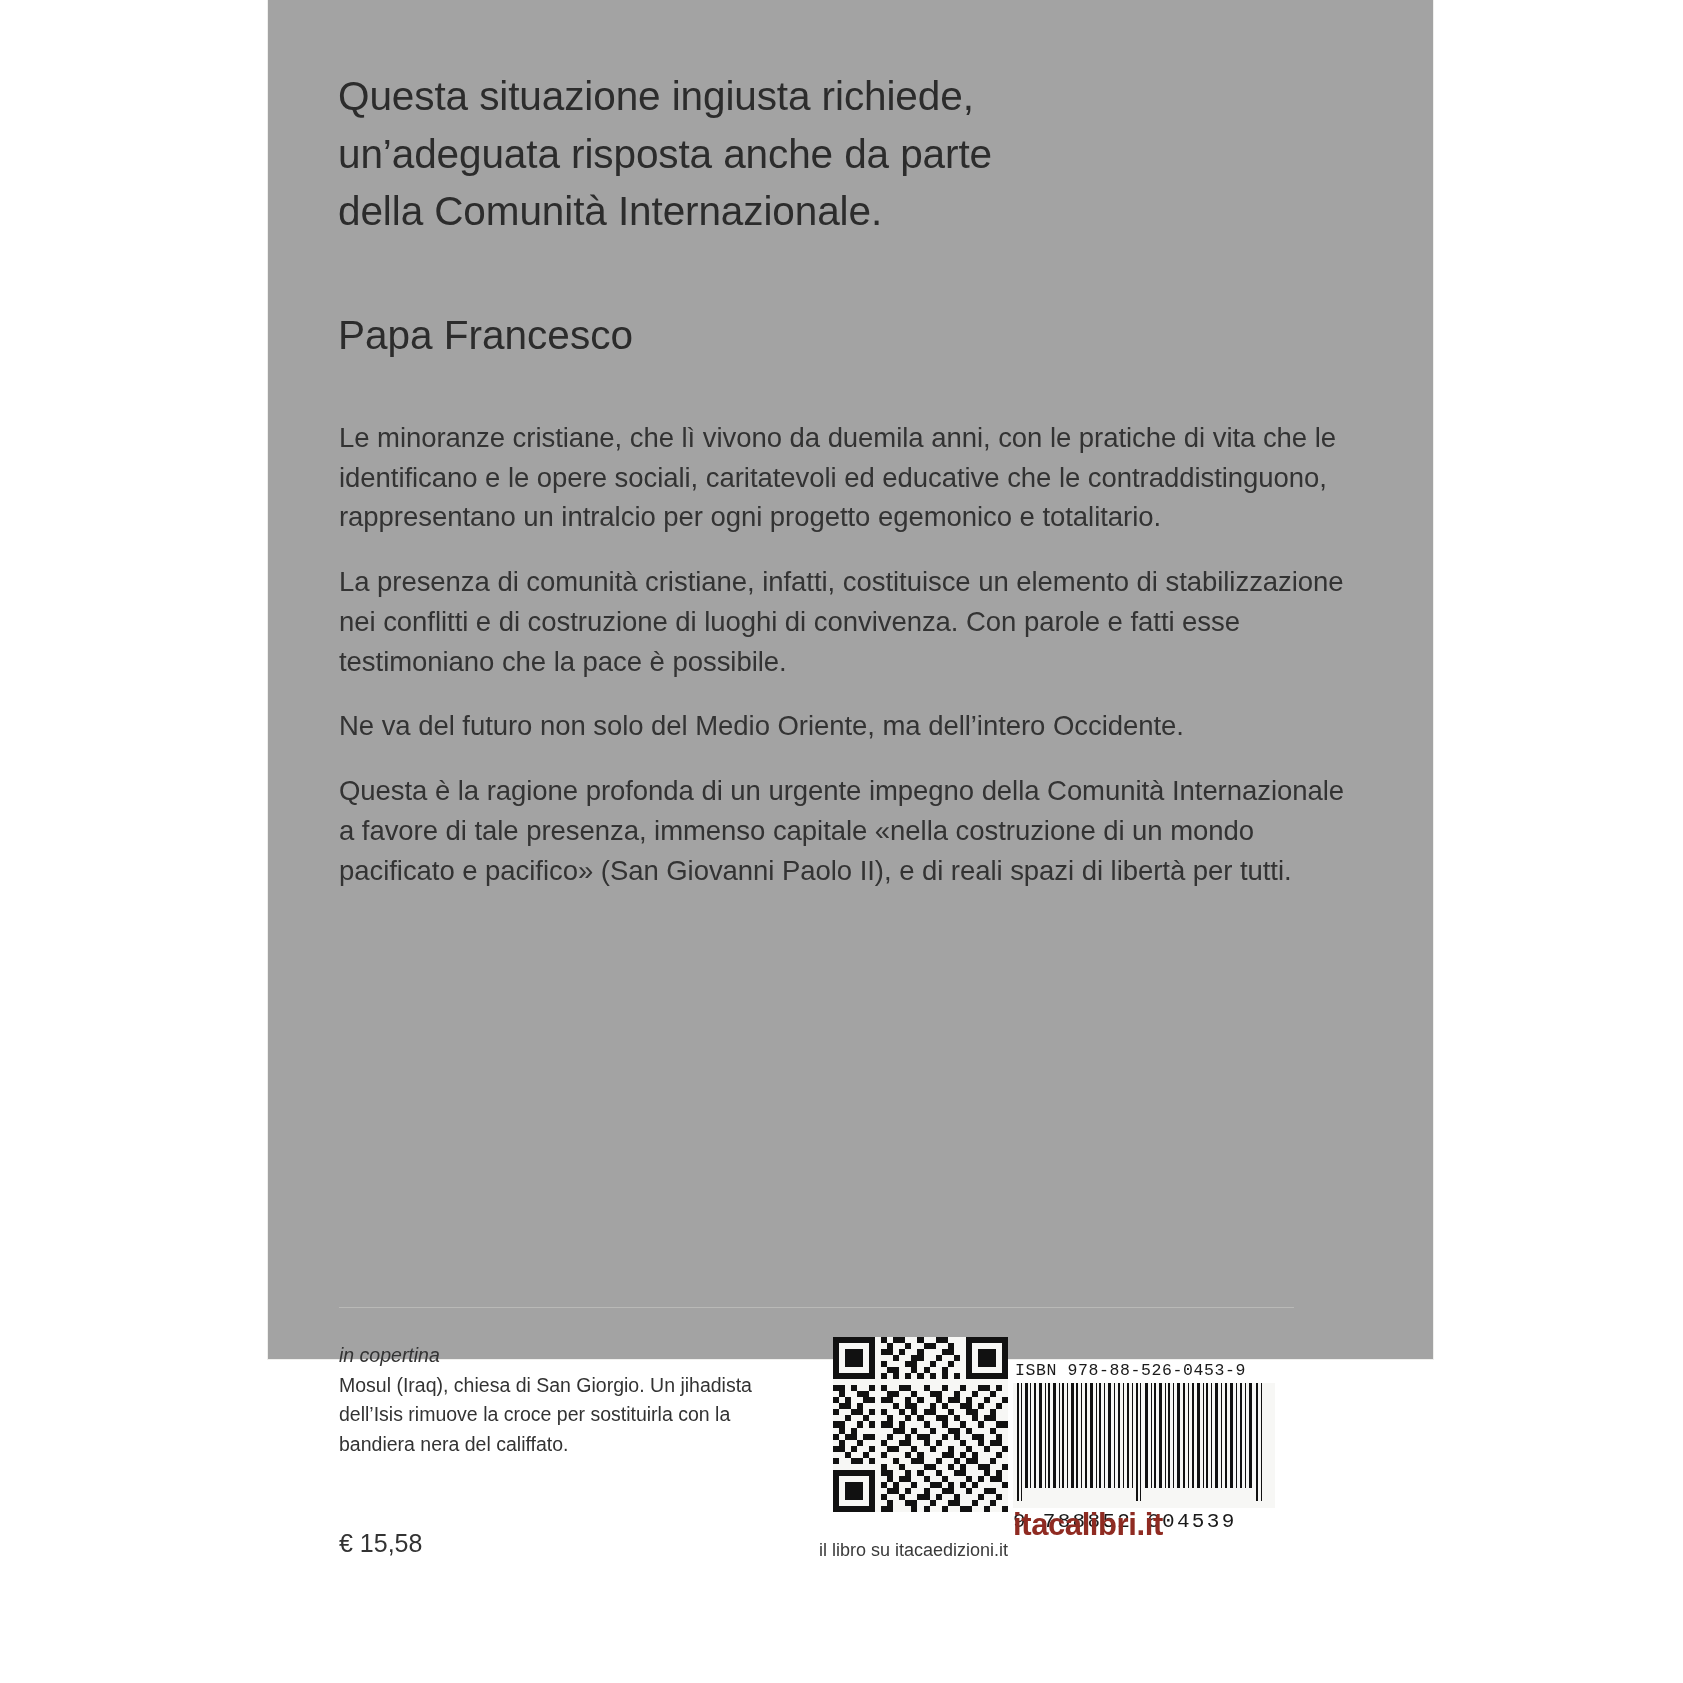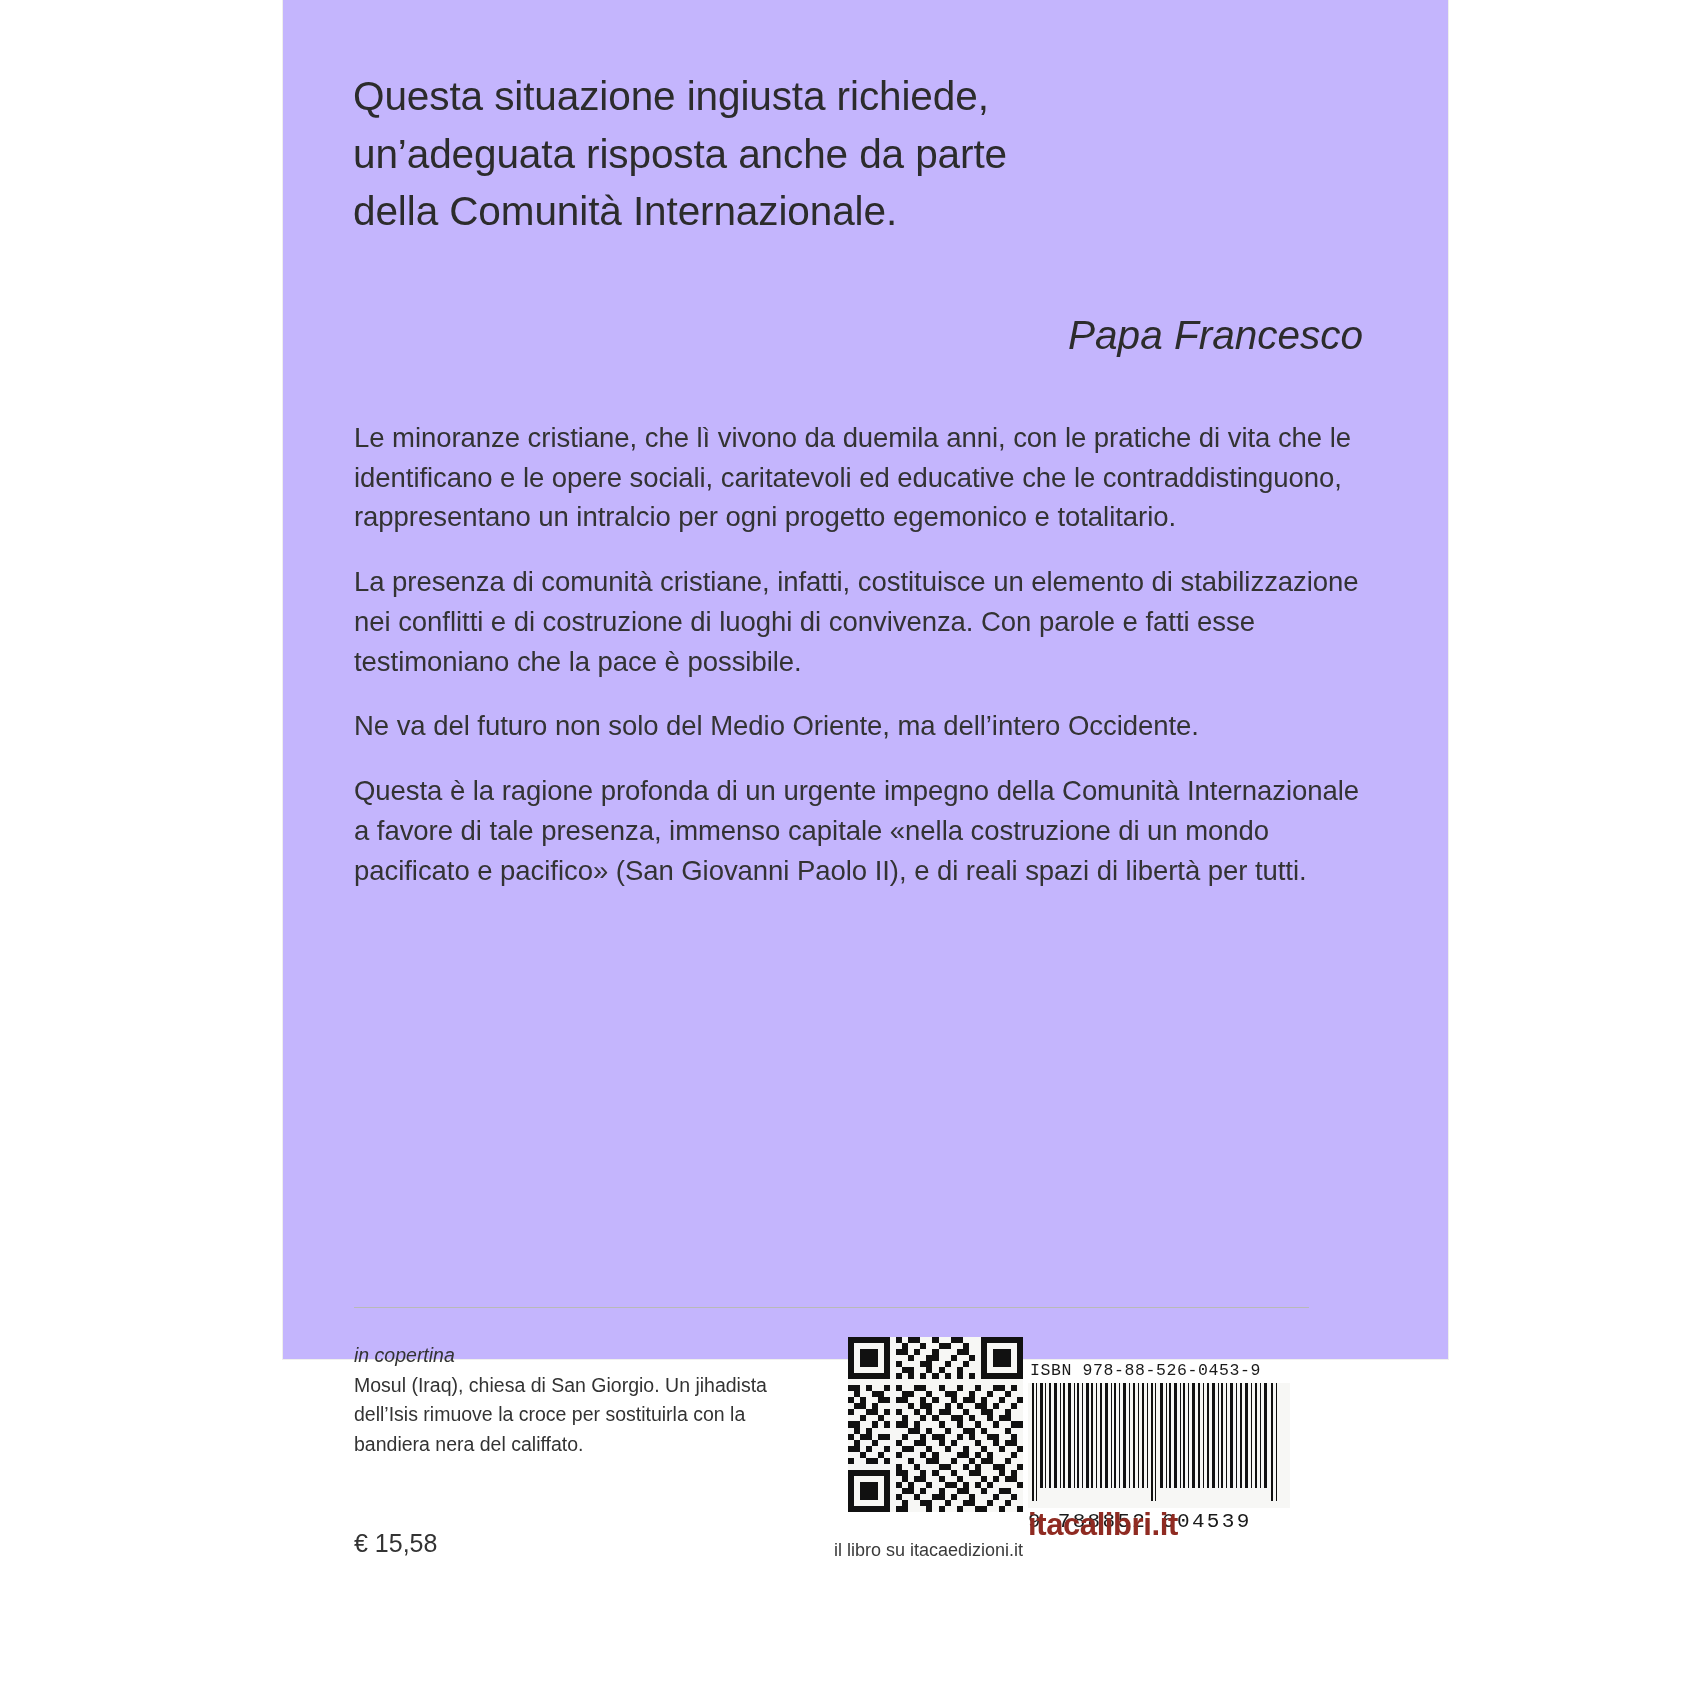--- a/index.html
+++ b/index.html
@@ -15,25 +15,25 @@
   }
   #page {
     position: relative;
     width: 1683px;
     height: 1683px;
     background: #ffffff;
   }
   
   #cover {
     position: absolute;
-    left: 283px;
+    left: 268px;
     top: 0px;
     width: 1165px;
     height: 1359px;
-    background: #c4b5fd;
+    background: #a3a3a3;
     box-shadow: 0 0 0 1px #efefed;
   }
   #cover-inner {
     position: absolute;
     left: 0; top: 0; right: 0; bottom: 0;
     padding: 0;
   }
   .quote {
     position: absolute;
     left: 70px;
@@ -43,25 +43,23 @@
     line-height: 1.42;
     color: #2c2c2c;
     letter-spacing: -0.1px;
   }
   .quote-line { display: block; }
   .attribution {
     position: absolute;
     left: 70px;
     top: 312px;
     width: 1010px;
-    text-align: right;
     font-size: 40.5px;
     color: #2c2c2c;
     padding-right: 14px;
-    font-style: italic;
   }
   .body-copy {
     position: absolute;
     left: 71px;
     top: 418px;
     width: 1010px;
     color: #333333;
   }
   .body-copy p {
     margin: 0 0 25px 0;

